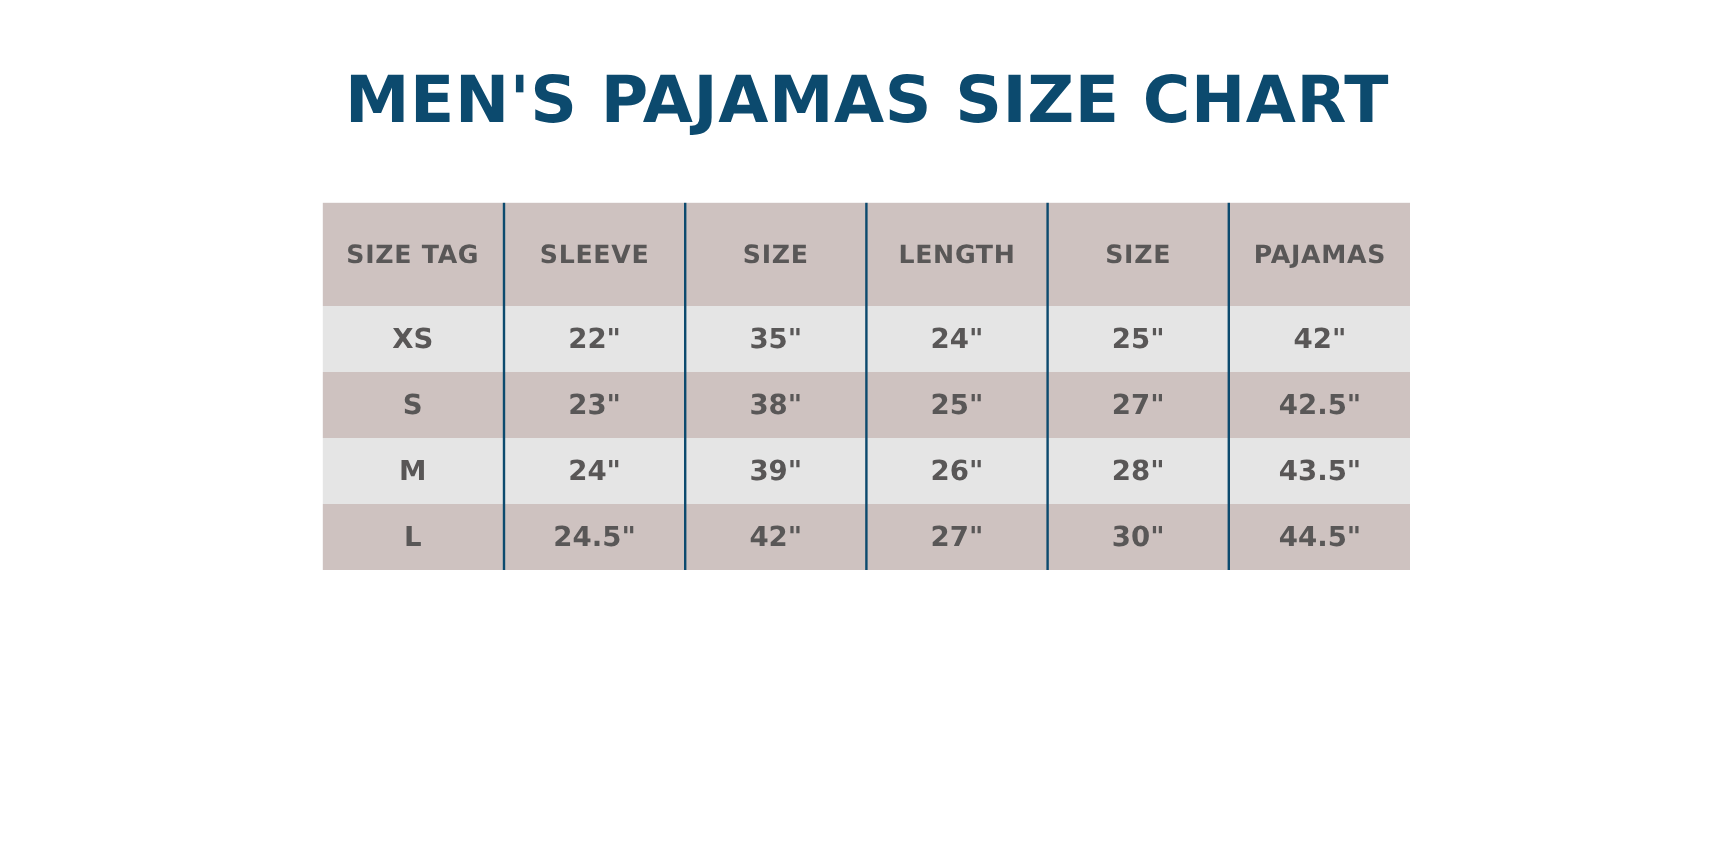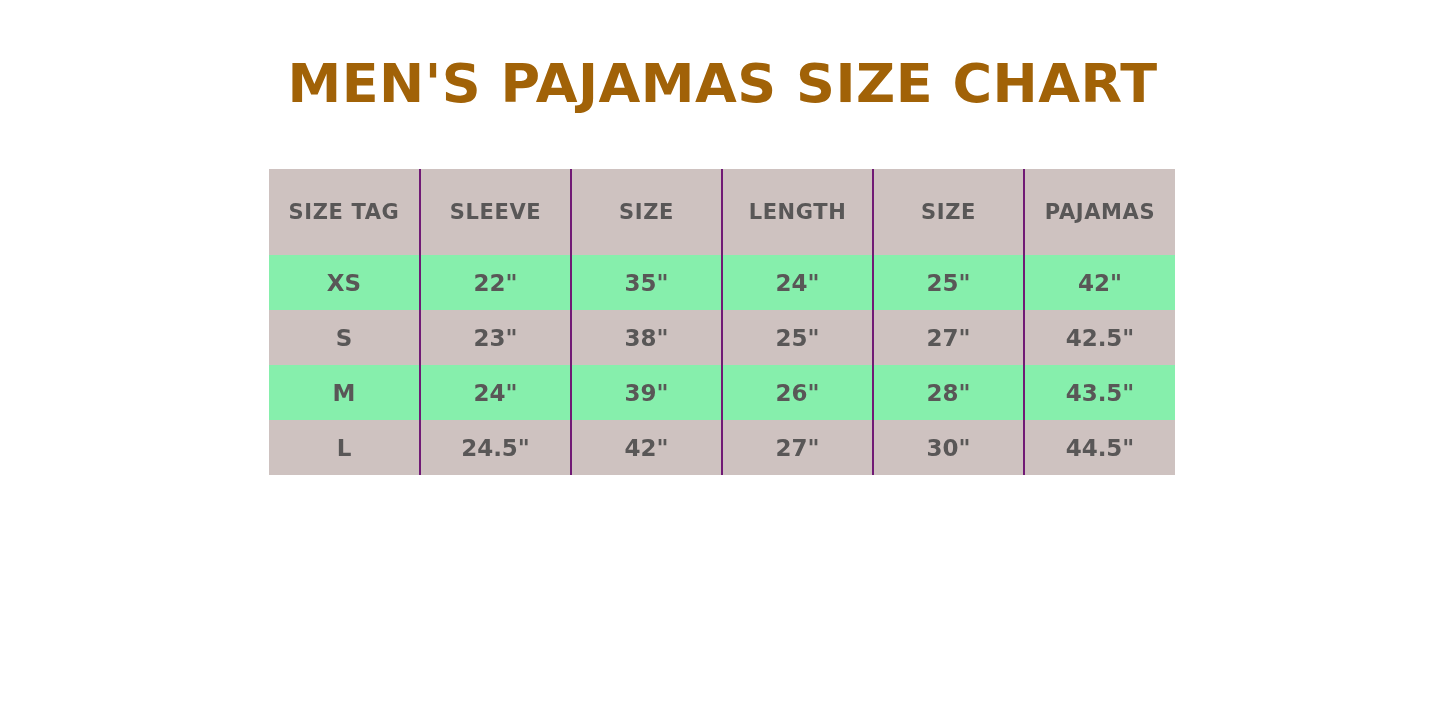--- a/index.html
+++ b/index.html
@@ -21,21 +21,21 @@
   }
   .chart-title {
     position: absolute;
     top: 52px;
     left: 0;
     width: 1445px;
     text-align: center;
     font-size: 54px;
     font-weight: bold;
     letter-spacing: 0.5px;
-    color: #a16207;
+    color: #0c4a6e;
     font-family: "DejaVu Sans", "Liberation Sans", sans-serif;
     white-space: nowrap;
   }
   .table-wrap {
     position: absolute;
     left: 269px;
     top: 169px;
     width: 906px;
   }
   table.size-chart {
@@ -43,34 +43,34 @@
     width: 906px;
     table-layout: fixed;
   }
   table.size-chart th,
   table.size-chart td {
     text-align: center;
     color: #595757;
     font-weight: bold;
     font-family: "DejaVu Sans", "Liberation Sans", sans-serif;
     border-left: 2px solid #ffffff;
-    border-right: 2px solid #701a75;
+    border-right: 2px solid #0c4a6e;
   }
   table.size-chart th {
     height: 84px;
     font-size: 21px;
     letter-spacing: 0.6px;
     background: #cec2c0;
   }
   table.size-chart td {
     height: 53px;
     font-size: 23px;
   }
   tr.row-light td {
-    background: #86efac;
+    background: #e5e5e5;
   }
   tr.row-dark td {
     background: #cec2c0;
   }
   
   col.c0 { width: 151px; }
   col.c1 { width: 151px; }
   col.c2 { width: 151px; }
   col.c3 { width: 151px; }
   col.c4 { width: 151px; }

